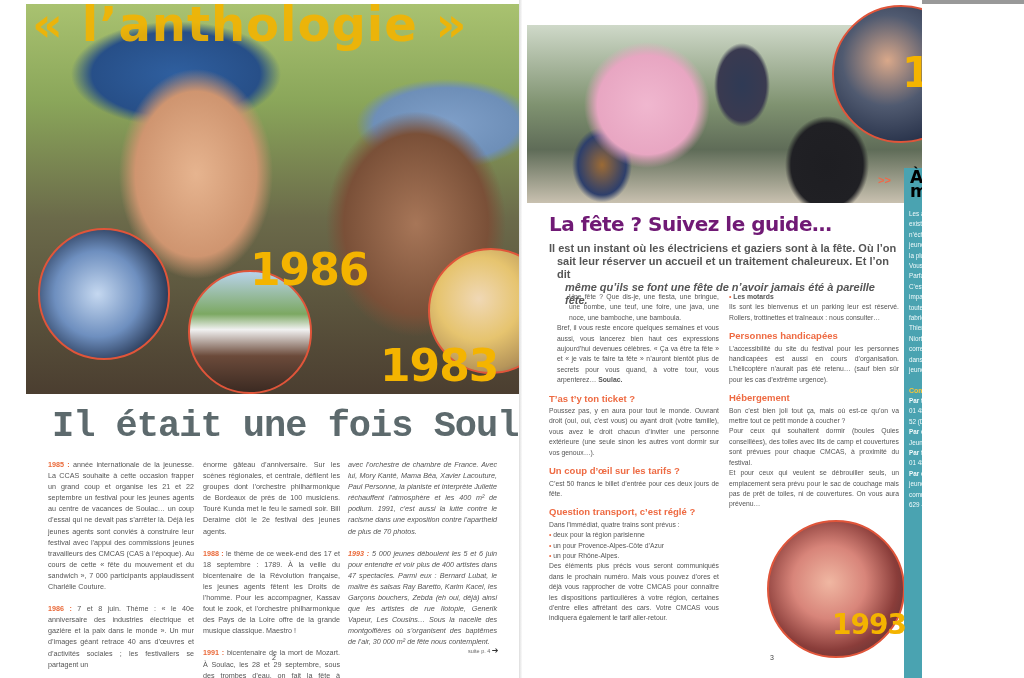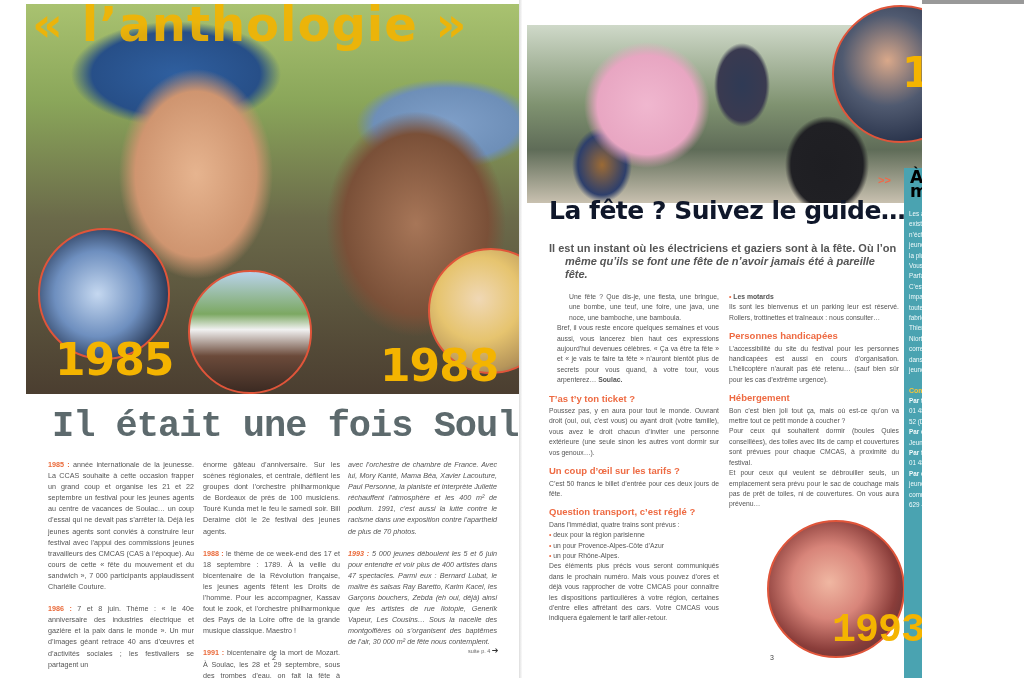--- a/index.html
+++ b/index.html
@@ -55,52 +55,52 @@
 
   .sidebar { position: absolute; left: 382px; top: 168px; width: 114px; height: 510px; background: #4aa3b1; }
   .side-head { position: absolute; left: 0; top: 0; width: 114px; padding: 2px 6px; }
   .side-head-arrow { position: absolute; left: -26px; top: 6px; color: #ef6a4a; font-weight: bold; font-size: 11px; }
   .side-title { font-family: "DejaVu Sans", sans-serif; font-weight: bold; font-size: 17px; line-height: 14px; color: #000000; }
   .side-body { position: absolute; left: 5px; top: 41px; width: 106px; font-size: 6.3px; line-height: 10.4px; color: #f2fbfc; }
   .side-body p { margin-bottom: 0; }
   .side-sub { color: #f6c63a; font-weight: bold; font-size: 7px; margin-top: 10px; }
   .side-strong { font-weight: bold; }
 
-  .h-right { position: absolute; left: 27px; top: 196px; font-family: "DejaVu Sans", sans-serif; font-size: 25px; color: #0f172a; white-space: nowrap; letter-spacing: -0.5px; }
+  .h-right { position: absolute; left: 27px; top: 212px; font-family: "DejaVu Sans", sans-serif; font-size: 20px; color: #701a75; white-space: nowrap; letter-spacing: -0.5px; }
   .lead { position: absolute; left: 27px; top: 242px; width: 350px; font-weight: bold; font-size: 11px; line-height: 13px; color: #555; }
   .lead span { display: block; }
   .lead .l2 { padding-left: 8px; }
   .lead .l3 { padding-left: 16px; font-style: italic; }
 
   .rc { position: absolute; font-size: 6.8px; line-height: 10.4px; color: #555; text-align: justify; }
   .rc1 { left: 27px; top: 292px; width: 170px; }
   .rc2 { left: 207px; top: 292px; width: 170px; }
   .rc h3 { color: #ee6a42; font-size: 9.5px; font-weight: bold; margin: 8px 0 2px; }
   .rc .indent { padding-left: 20px; }
   .rc .indent2 { padding-left: 8px; }
   .bullet { color: #ee6a42; }
   .bold { font-weight: bold; }
 
   .c1993 { left: 245px; top: 520px; width: 138px; height: 138px; background: radial-gradient(circle at 45% 45%, #f0b7a2 0%, #d8857a 35%, #8a3d3a 65%, #3e2a2e 100%); }
-  .y1993 { left: 310px; top: 608px; font-size: 40px; font-family: Liberation Mono, monospace; }
+  .y1993 { left: 310px; top: 608px; font-size: 28px; }
 </style>
 </head>
 <body>
 
 <div class="topline"></div>
 
 <div class="page page-left">
   <div class="hero"></div>
   <div class="hero-title">« l’anthologie »</div>
 
   <div class="circle c1985"></div>
   <div class="circle c1986"></div>
   <div class="circle c1988"></div>
-  <div class="year y1985">1985</div>
-  <div class="year y1988">1988</div>
+  <div class="year y1986">1986</div>
+  <div class="year y1988">1983</div>
 
   <h1 class="h-left">Il était une fois Soulac</h1>
 
   <div class="col lc1">
     <p><span class="yr">1985 :</span><span> année internationale de la jeunesse. La CCAS souhaite à cette occasion frapper un grand coup et organise les 21 et 22 septembre un festival pour les jeunes agents au centre de vacances de Soulac… un coup d’essai qui ne devait pas s’arrêter là. Déjà les jeunes agents sont conviés à construire leur festival avec l’appui des commissions jeunes travailleurs des CMCAS (CAS à l’époque). Au cours de cette « fête du mouvement et du sandwich », 7 000 participants applaudissent Charlélie Couture.</span></p>
     <p><span class="yr">1986 :</span><span> 7 et 8 juin. Thème : « le 40e anniversaire des industries électrique et gazière et la paix dans le monde ». Un mur d’images géant retrace 40 ans d’œuvres et d’activités sociales ; les festivaliers se partagent un</span></p>
   </div>
   <div class="col lc2">
     <p><span>énorme gâteau d’anniversaire. Sur les scènes régionales, et centrale, défilent les groupes dont l’orchestre philharmonique de Bordeaux de près de 100 musiciens. Touré Kunda met le feu le samedi soir. Bill Deraime clôt le 2e festival des jeunes agents.</span></p>
     <p><span class="yr">1988 :</span><span> le thème de ce week-end des 17 et 18 septembre : 1789. À la veille du bicentenaire de la Révolution française, les jeunes agents fêtent les Droits de l’homme. Pour les accompagner, Kassav fout le zook, et l’orchestre philharmonique des Pays de la Loire offre de la grande musique classique. Maestro !</span></p>
@@ -118,20 +118,21 @@
 <div class="gutter"></div>
 
 <div class="page page-right">
   <div class="rphoto"></div>
   <div class="circle c1991"></div>
   <div class="year y1991">1991</div>
 
   <h1 class="h-right">La fête ? Suivez le guide…</h1>
   <div class="lead">
     <span class="l1">Il est un instant où les électriciens et gaziers sont à la fête. Où l’on</span>
+    <span class="l2">sait leur réserver un accueil et un traitement chaleureux. Et l’on dit</span>
     <span class="l3">même qu’ils se font une fête de n’avoir jamais été à pareille fête.</span>
   </div>
 
   <div class="rc rc2">
     <p class="bold"><span class="bullet">• </span><span>Les motards</span></p>
     <p>Ils sont les bienvenus et un parking leur est réservé. Rollers, trottinettes et traîneaux : nous consulter…</p>
 
     <h3>Personnes handicapées</h3>
     <p>L’accessibilité du site du festival pour les personnes handicapées est aussi en cours d’organisation. L’hélicoptère n’aurait pas été retenu… (sauf bien sûr pour les cas d’extrême urgence).</p>
 

